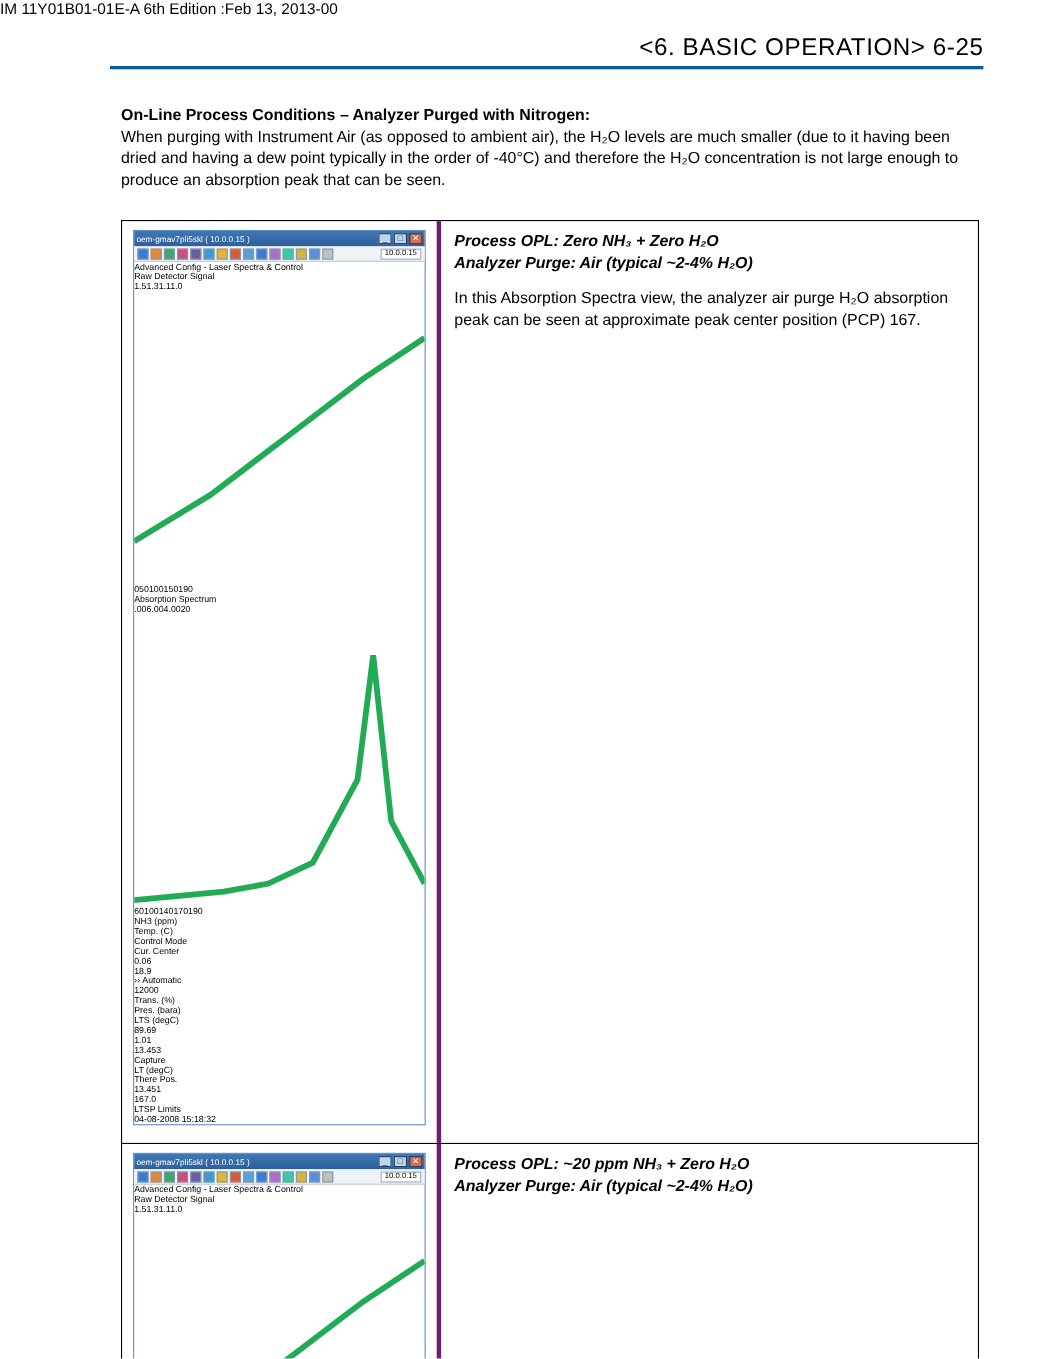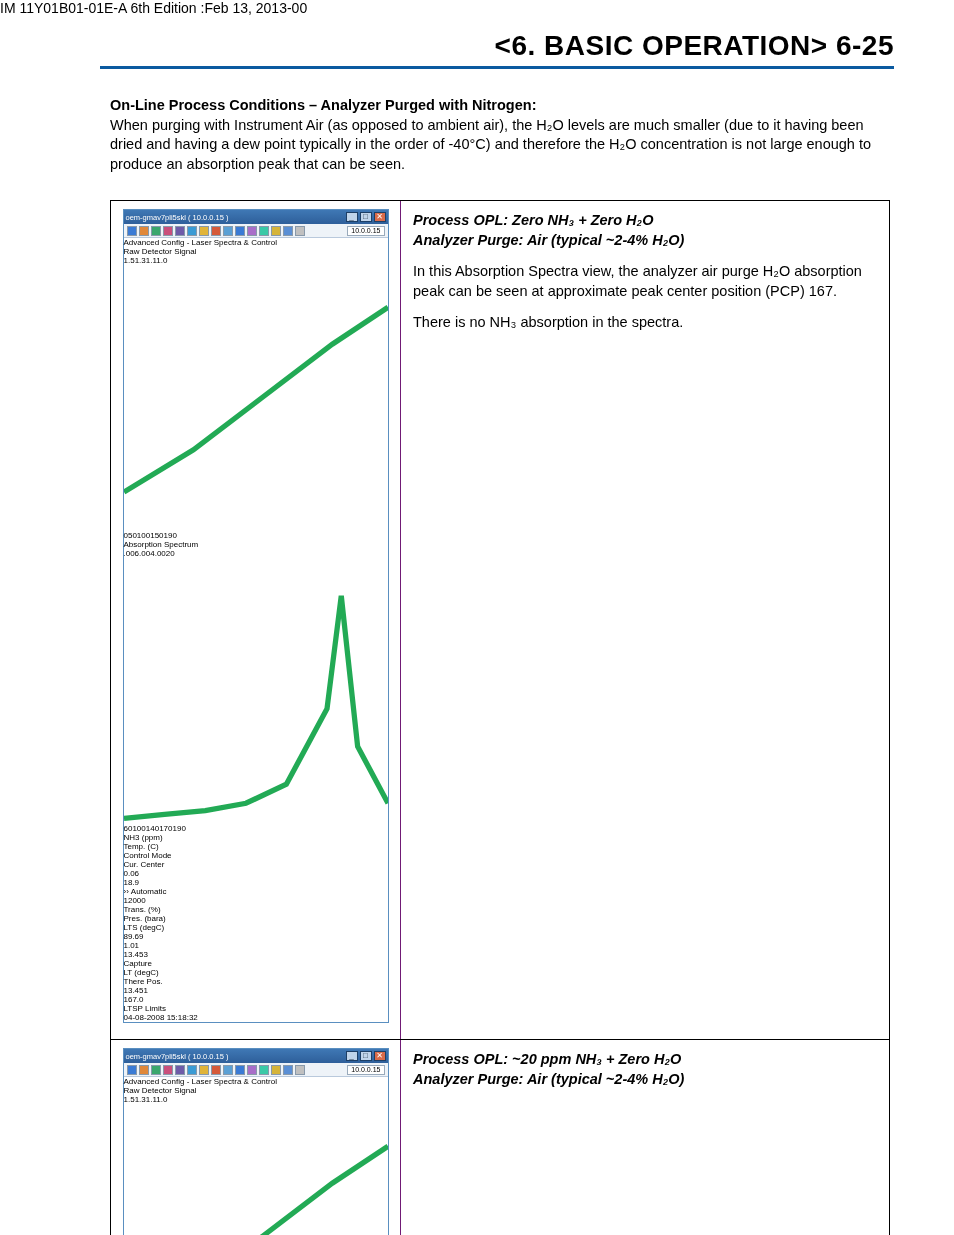--- a/index.html
+++ b/index.html
@@ -13,22 +13,22 @@
     font-size: 14px;
   }
   .page-header {
     position: absolute;
     top: 30px; left: 100px; right: 60px;
     text-align: right;
     border-bottom: 3px solid #0a5aa0;
     padding-bottom: 4px;
   }
   .page-header .title {
-    font-weight: bold;
-    font-size: 28px;
+    font-weight: normal;
+    font-size: 22px;
     letter-spacing: 0.5px;
   }
   .intro {
     position: absolute;
     top: 96px;
     left: 110px;
     right: 60px;
     font-size: 14.5px;
     line-height: 1.35;
   }
@@ -38,21 +38,21 @@
     top: 200px;
     left: 110px;
     width: 780px;
     border: 1px solid #000;
     border-collapse: collapse;
   }
   .row { display: flex; border-bottom: 1px solid #000; }
   .row:last-child { border-bottom: none; }
   .cell-left {
     width: 290px;
-    border-right: 1px solid #701a75;
+    border-right: 4px solid #701a75;
     padding: 8px 6px 16px 6px;
     display: flex; flex-direction: column; align-items: flex-start;
   }
   .cell-right {
     flex: 1;
     padding: 10px 12px 10px 12px;
     font-size: 14.5px;
     line-height: 1.35;
   }
   .cell-right .hd { font-weight: bold; font-style: italic; }
@@ -184,21 +184,20 @@
         <div class="gv">167.0</div>
         <div class="btn">LTSP Limits</div>
         <div class="ts">04-08-2008 15:18:32</div>
       </div>
     </div>
   </div>
   <div class="cell-right">
     <div class="hd">Process OPL: Zero NH₃ + Zero H₂O</div>
     <div class="hd">Analyzer Purge: Air (typical ~2-4% H₂O)</div>
     <p>In this Absorption Spectra view, the analyzer air purge H₂O absorption peak can be seen at approximate peak center position (PCP) 167.</p>
-    <p>There is no NH₃ absorption in the spectra.</p>
   </div>
 </div>
 
 <div class="row">
   <div class="cell-left">
     <div class="app">
       <div class="titlebar">
         <span>oem-gmav7pli5skl ( 10.0.0.15 )</span>
         <span class="winbtns">
           <span class="wb">_</span>

